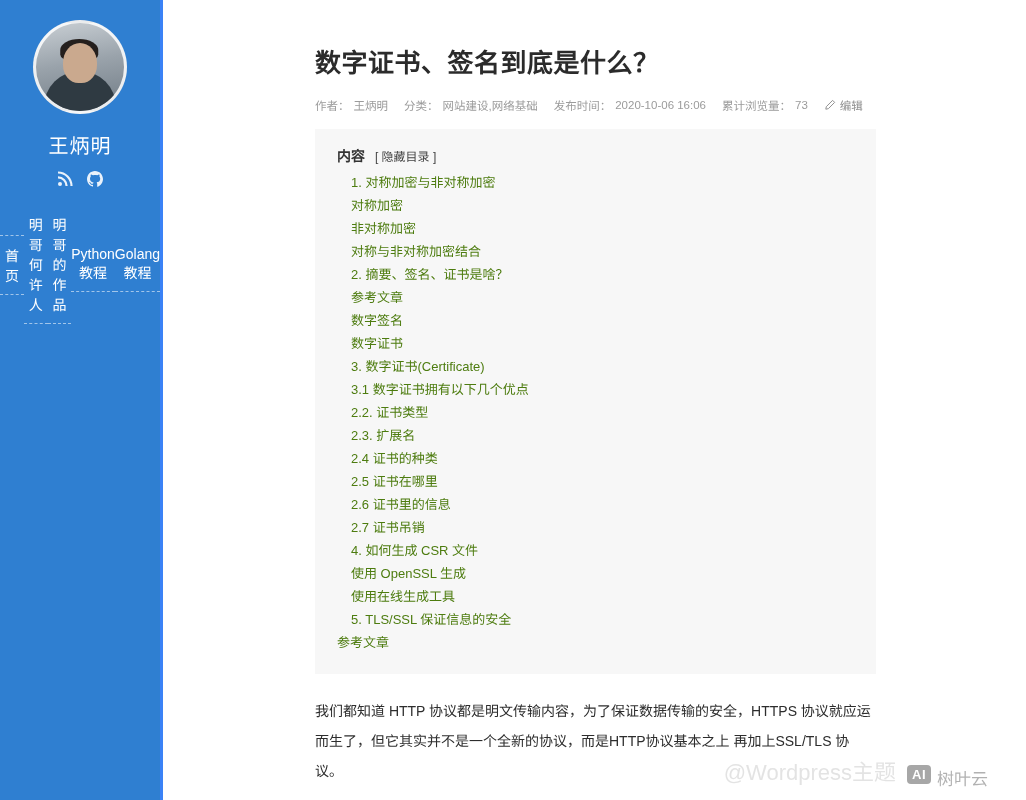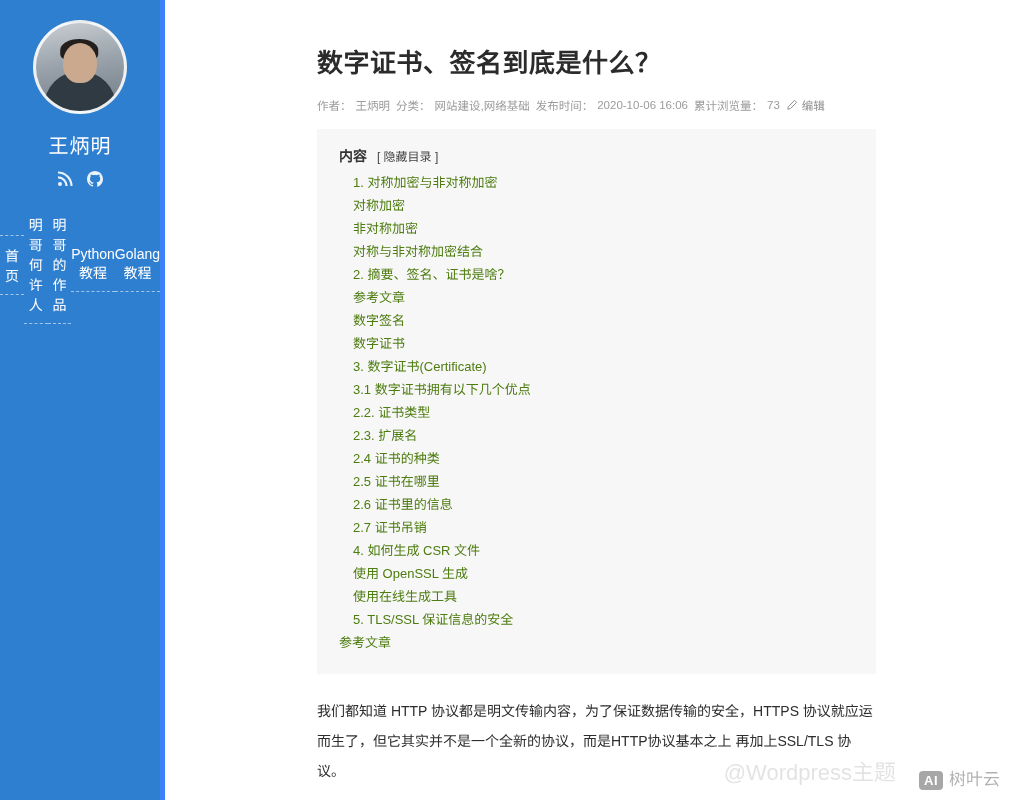--- a/index.html
+++ b/index.html
@@ -102,39 +102,39 @@
     border-top: 1px dashed rgba(255,255,255,0.55);
   }
 
   
   .content {
     flex: 1;
     height: 800px;
     background: #ffffff;
     overflow: hidden;
     position: relative;
-    border-left: 5px solid #3b82f6;
+    border-left: 3px solid #3b82f6;
   }
   .article {
     padding: 28px 150px 0 152px;
   }
   .post-title {
     font-size: 26px;
     font-weight: bold;
     color: #2b2b2b;
     margin: 14px 0 0 0;
     letter-spacing: 0.5px;
   }
   .meta {
     margin-top: 18px;
     font-size: 11.5px;
     color: #9b9b9b;
     display: flex;
     align-items: center;
-    gap: 6px;
+    gap: 16px;
     flex-wrap: nowrap;
     white-space: nowrap;
   }
   .meta .meta-item { display: inline-flex; gap: 4px; align-items: center; }
   .meta .edit {
     display: inline-flex;
     gap: 4px;
     align-items: center;
     color: #8f8f8f;
   }
@@ -177,24 +177,24 @@
     margin-top: 22px;
     font-size: 14px;
     line-height: 30px;
     color: #2d2d2d;
   }
   .body-text p { margin: 0 0 14px 0; }
 
   
   .watermark {
     position: absolute;
-    right: 26px;
+    right: 38px;
     bottom: 10px;
     display: flex;
-    align-items: flex-end;
+    align-items: flex-start;
     gap: 6px;
     opacity: 0.45;
     pointer-events: none;
   }
   .watermark .wm-badge {
     background: #3d3d3d;
     color: #ffffff;
     font-size: 13px;
     font-weight: bold;
     border-radius: 4px;

